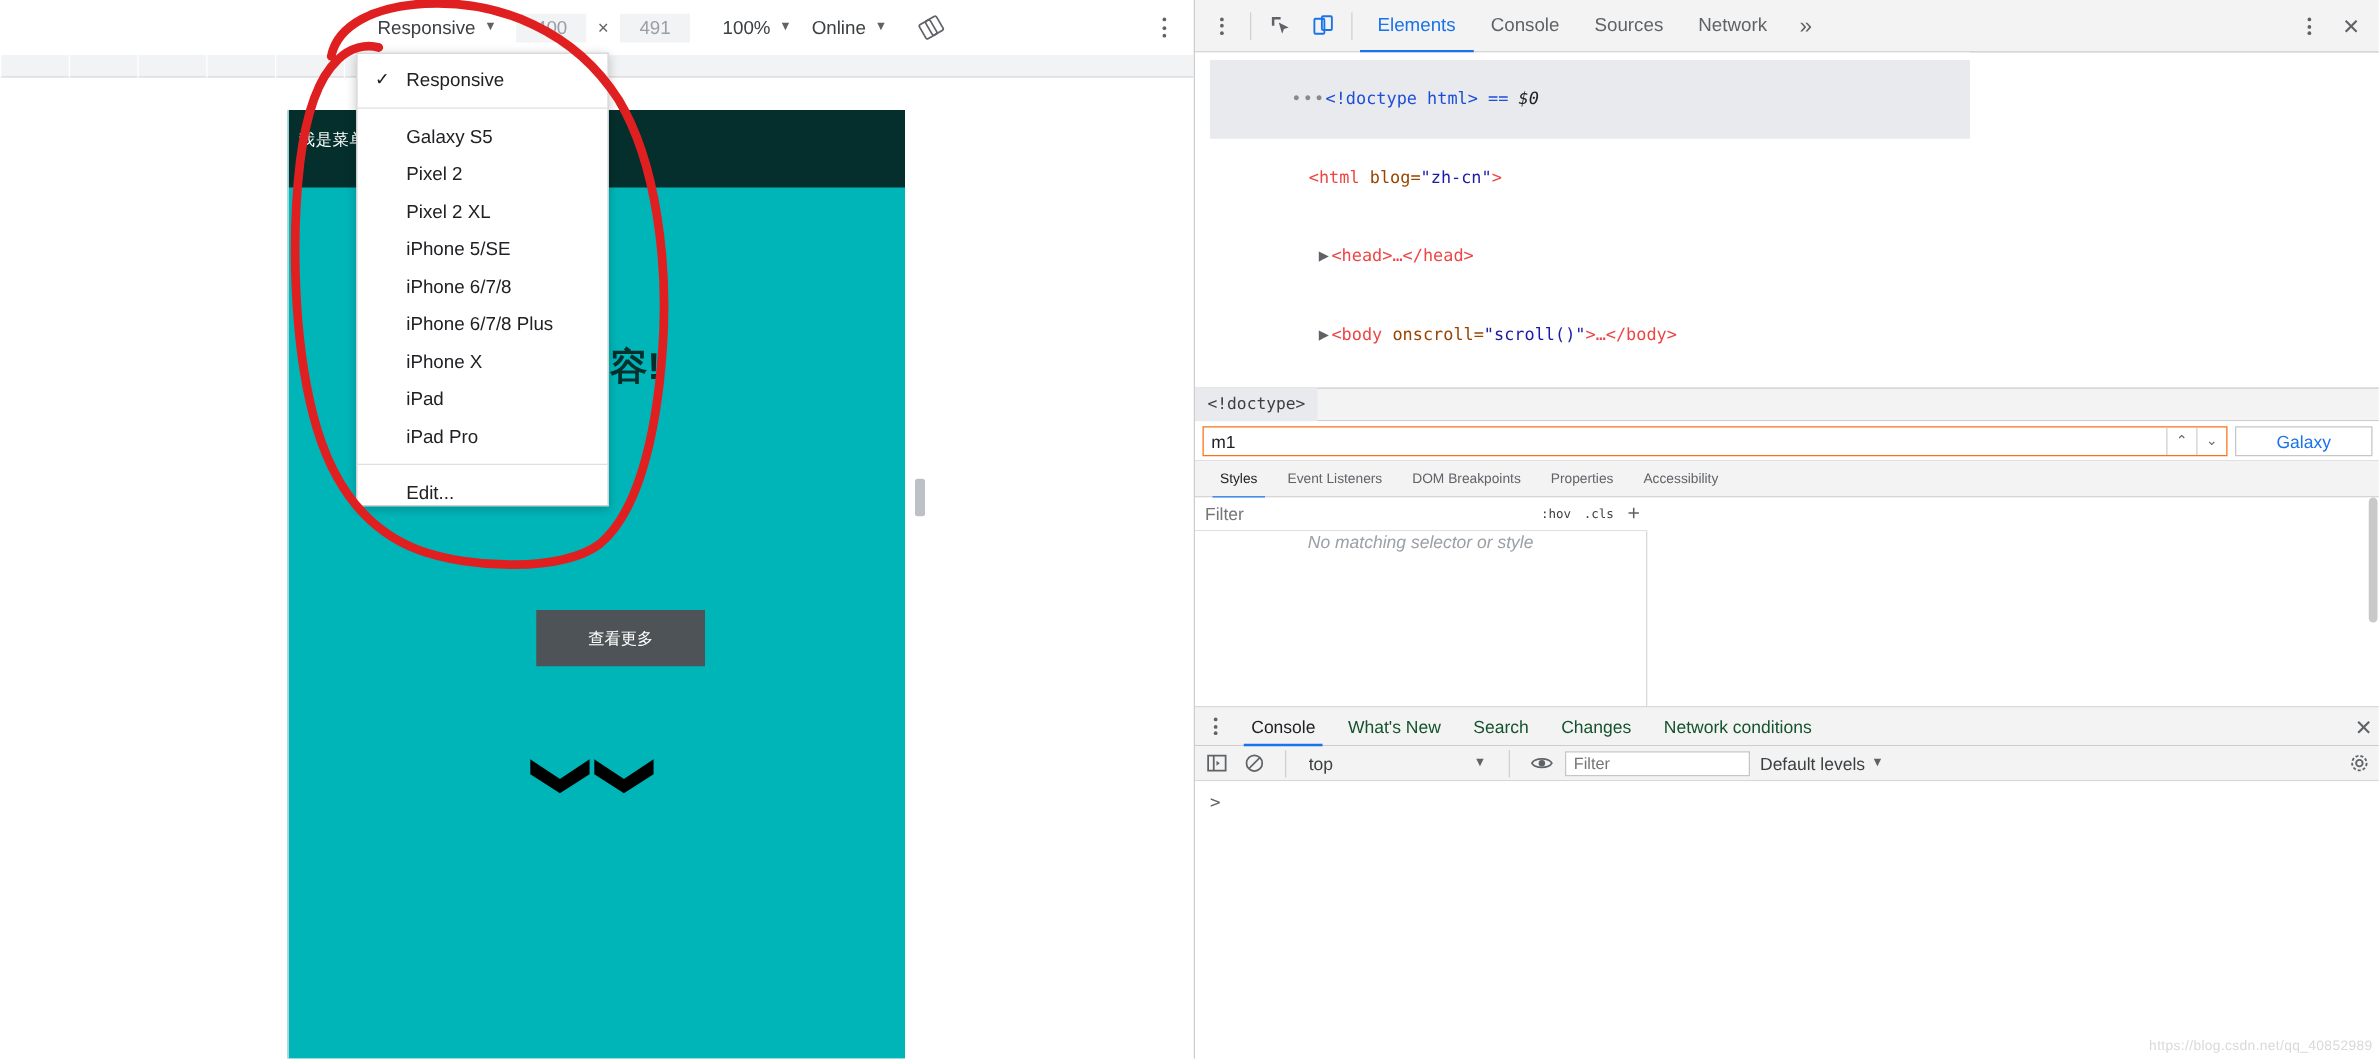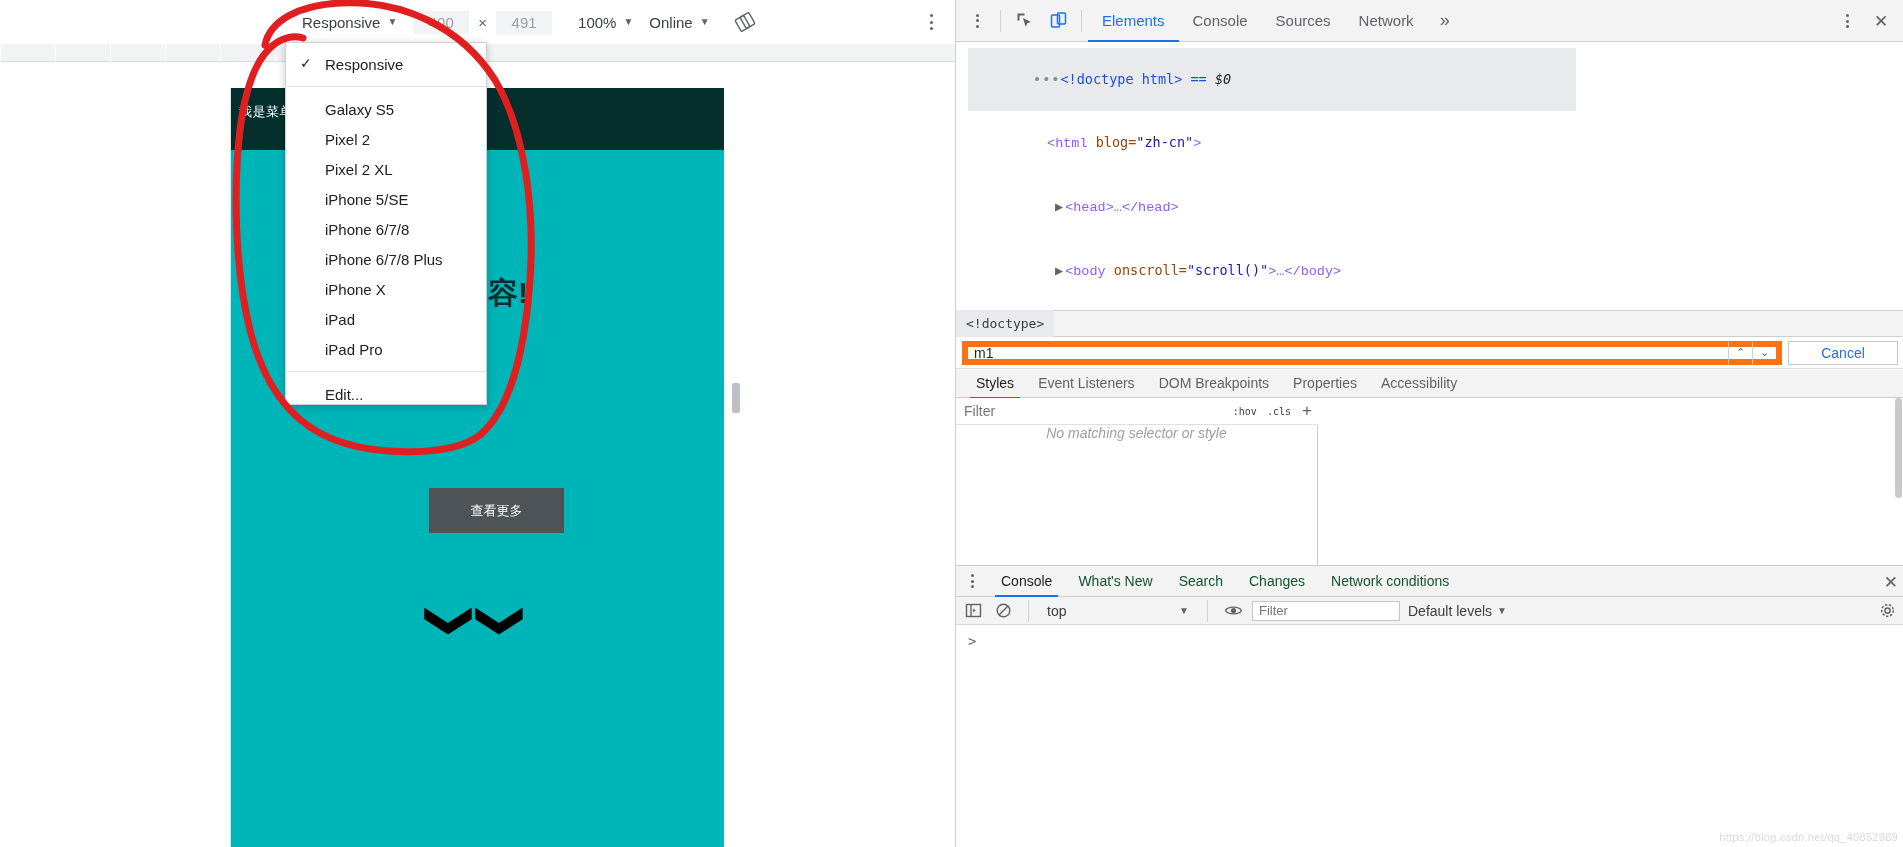--- a/index.html
+++ b/index.html
@@ -155,21 +155,21 @@
   }
 
   
   #dom-tree {
     position: absolute; left: 0; top: 42px; width: 620px; height: 230px;
     background: #ffffff; padding: 6px 0 0 12px;
     font-family: "DejaVu Sans Mono", monospace; font-size: 13.5px; line-height: 21px;
   }
   .dom-line { white-space: pre; }
   .dom-line.sel { background: #e8eaed; }
-  .tag { color: #8b5cf6; font-family: Liberation Mono, monospace; }
+  .tag { color: #ef4444; }
   .attr { color: #994500; }
   .val { color: #1a1aa6; }
   .grey { color: #1d4ed8; }
   .dollar { color: #222; font-style: italic; }
   .arrow { color: #5f6368; margin-right: 2px; }
   .dots { color: #8a8a8a; letter-spacing: 1px; }
 
   
   #breadcrumb {
     position: absolute; left: 0; top: 310px; width: 948px; height: 27px;
@@ -182,21 +182,21 @@
     font-family: "DejaVu Sans Mono", monospace;
   }
 
   
   #search-row {
     position: absolute; left: 0; top: 337px; width: 948px; height: 32px;
     display: flex; align-items: center; padding: 0 6px; gap: 6px;
     background: #ffffff; border-bottom: 1px solid #e0e0e0;
   }
   #search-input-wrap {
-    flex: 1; height: 24px; border: 6px solid #f97316; background: #fff;
+    flex: 1; height: 24px; border: 1px solid #f97316; background: #fff;
     display: flex; align-items: center;
   }
   #search-input {
     flex: 1; border: none; outline: none; height: 22px;
     font-size: 14px; color: #202124; padding-left: 6px; background: transparent;
     font-family: "Liberation Sans", sans-serif;
   }
   .nav-arrow {
     width: 24px; height: 22px; border-left: 1px solid #d0d0d0;
     display: flex; align-items: center; justify-content: center;
@@ -210,21 +210,21 @@
   }
 
   
   #styles-tabbar {
     position: absolute; left: 0; top: 369px; width: 948px; height: 29px;
     background: #f3f3f3; border-bottom: 1px solid #cdcdcd;
     display: flex; align-items: center; padding-left: 8px;
   }
   .st-tab {
     padding: 0 12px; height: 31px; display: flex; align-items: center;
-    font-size: 14px; color: #5f6368; cursor: pointer; position: relative;
+    font-size: 11px; color: #5f6368; cursor: pointer; position: relative;
   }
   .st-tab.active { color: #202124; }
   .st-tab.active::after {
     content: ""; position: absolute; left: 6px; right: 6px; bottom: 0; height: 2px; background: #1a73e8;
   }
 
   
   #styles-filter-row {
     position: absolute; left: 0; top: 398px; width: 362px; height: 27px;
     display: flex; align-items: center; border-bottom: 1px solid #e0e0e0;
@@ -491,21 +491,21 @@
     <div id="breadcrumb">
       <div class="crumb">&lt;!doctype&gt;</div>
     </div>
 
     <div id="search-row">
       <div id="search-input-wrap">
         <input id="search-input" type="text" value="m1" style="">
         <div class="nav-arrow">⌃</div>
         <div class="nav-arrow">⌄</div>
       </div>
-      <button id="cancel-btn">Cancel</button>
+      <button id="cancel-btn">Galaxy</button>
     </div>
 
     <div id="styles-tabbar">
       <div class="st-tab active">
         <span>Styles</span>
       </div>
       <div class="st-tab">
         <span>Event Listeners</span>
       </div>
       <div class="st-tab">

